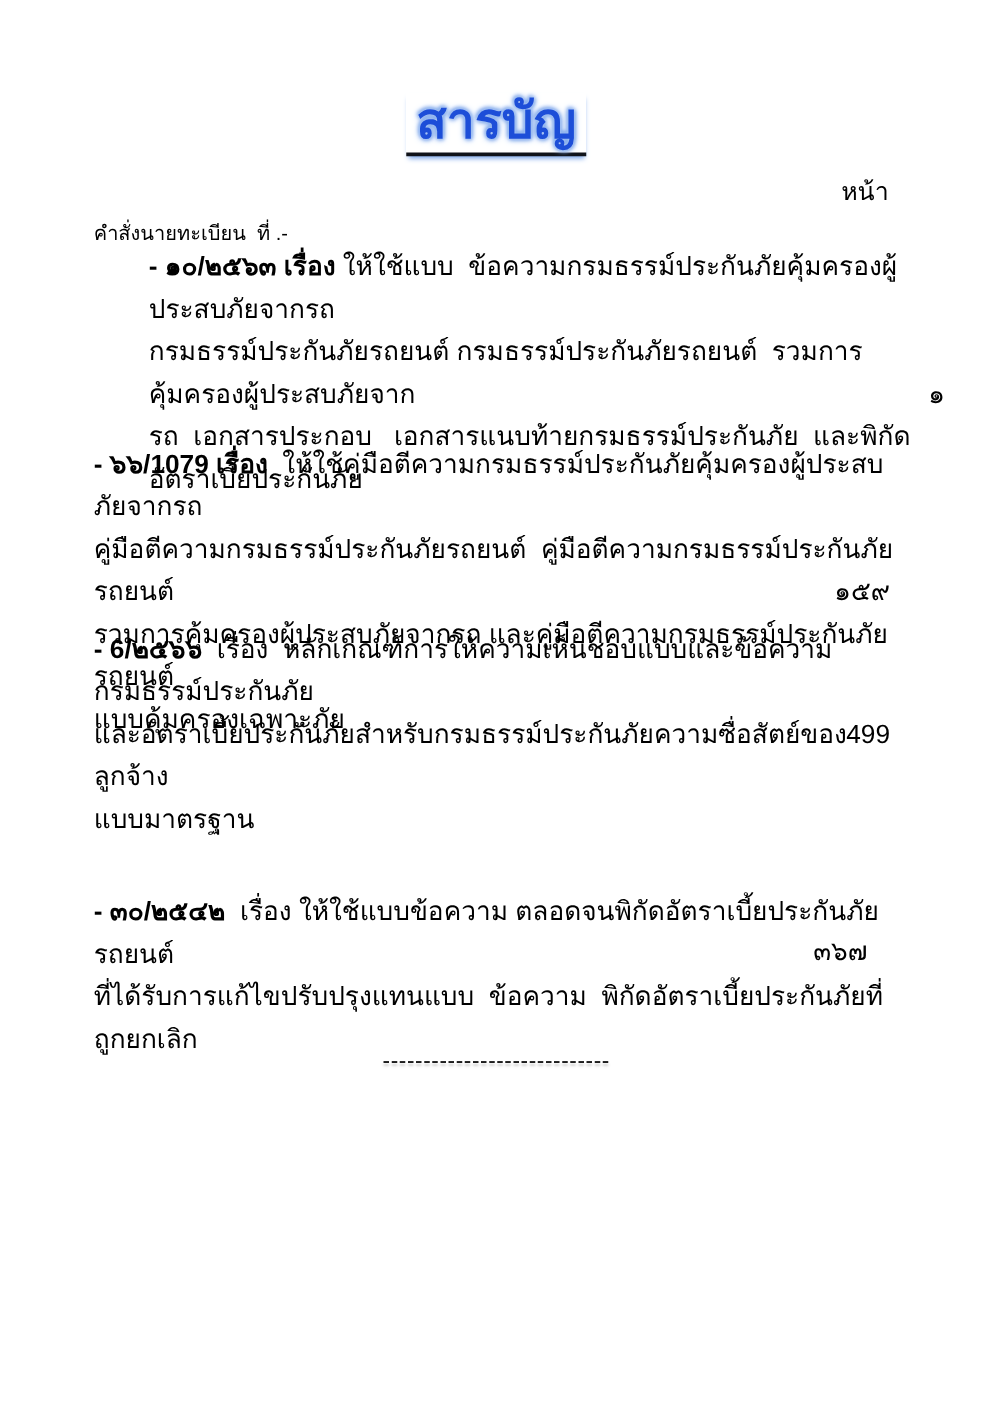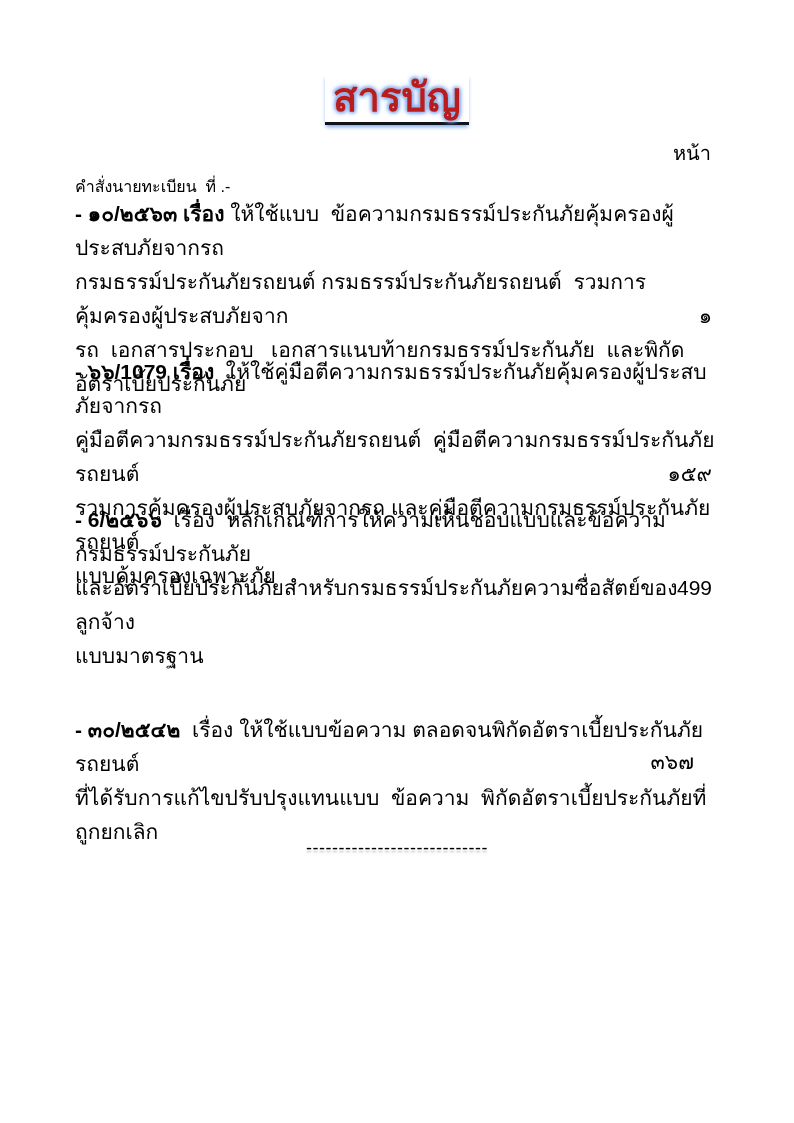--- a/index.html
+++ b/index.html
@@ -18,21 +18,21 @@
   .title-wrap {
     position: absolute;
     top: 74px; left: 0; width: 794px;
     text-align: center;
   }
   .doc-title {
     display: inline-block;
     font-size: 40px;
     font-weight: bold;
     line-height: 46px;
-    color: #b91c1c;
+    color: #1d4ed8;
     padding: 0 8px 2px 8px;
     border-bottom: 3px solid #10131a;
     text-shadow:
       0 0 2px #c4d7f8,
       0 0 4px #7aa6ea,
       0 0 6px #7aa6ea,
       1px 1px 3px #9bb9f0,
       -1px -1px 3px #9bb9f0;
     box-shadow: 0 3px 4px -1px #7aa6ea;
   }
@@ -58,21 +58,21 @@
   }
   .entry .line { white-space: pre-wrap; }
   .entry .ref { font-weight: bold; }
   .pagenum {
     position: absolute;
     bottom: 0; right: 8px;
     line-height: 34px;
     font-size: 21px;
   }
   .pagenum.inset { right: 26px; font-family: Liberation Mono, monospace; }
-  #entry-1 { top: 197px; height: 136px; }
+  #entry-1 { top: 197px; height: 136px; margin-left: 44px; }
   #entry-2 { top: 355px; height: 136px; }
   #entry-3 { top: 503px; height: 102px; }
   #entry-4 { top: 618px; height: 68px; }
   #entry-5 { top: 713px; height: 68px; }
   .divider {
     position: absolute;
     top: 838px; left: 0; width: 794px;
     text-align: center;
     font-size: 18px;
     letter-spacing: 0.5px;

